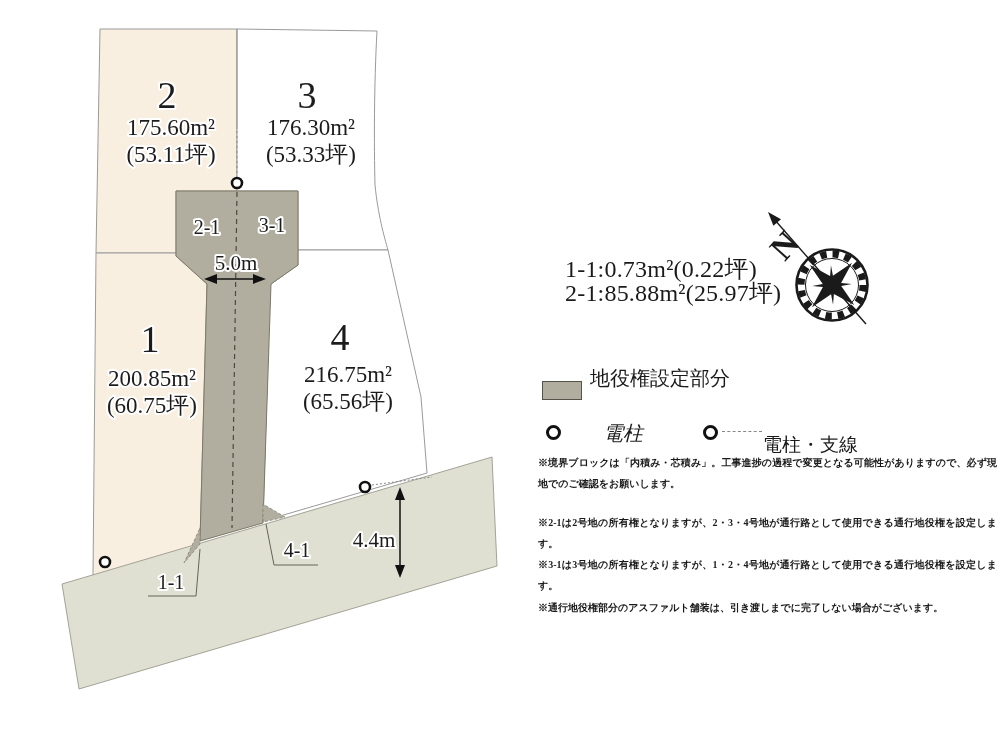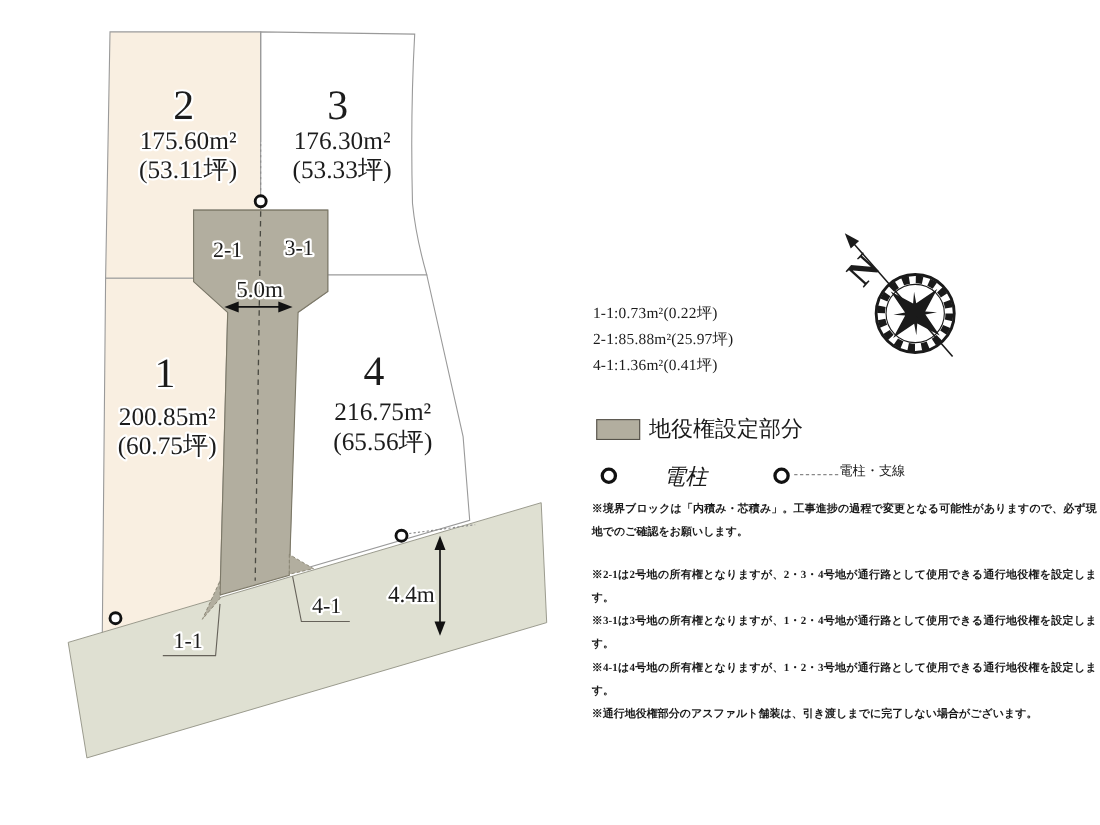--- a/index.html
+++ b/index.html
@@ -9,29 +9,29 @@
   
   text{font-family:"Liberation Serif","DejaVu Serif",serif;fill:#1c1c1c;}
   .halo{paint-order:stroke;stroke:#ffffff;stroke-width:4px;stroke-linejoin:round;}
   .num{font-size:38px;}
   .area{font-size:23px;}
   .etag{font-size:20px;}
   .dim{font-size:21px;}
   .nletter{font-size:34px;font-weight:bold;}
   
   .abs{position:absolute;}
-  .arealist{left:539px;top:258px;font-size:14px;line-height:23.5px;letter-spacing:0.2px;margin-top:16px;}
+  .arealist{left:565px;top:258px;font-size:24px;line-height:23.5px;letter-spacing:0.2px;}
   .lg-swatch{left:542px;top:381px;width:38px;height:17px;background:#b2ae9f;border:1px solid #55524a;}
-  .lg-label{left:590px;top:376px;font-size:20px;}
+  .lg-label{left:590px;top:365px;font-size:20px;}
   .pole-circle{width:9px;height:9px;border:3px solid #111;border-radius:50%;background:#fff;}
   .pc1{left:546px;top:425px;}
   .pc2{left:703px;top:425px;}
   .pole-dash{left:722px;top:431px;width:40px;border-top:1.6px dashed #888;}
   .pl1{left:603px;top:420px;font-size:20px;font-style:italic;}
-  .pl2{left:763px;top:420px;font-size:12px;}
+  .pl2{left:763px;top:432px;font-size:19px;}
   .notes{left:538px;top:452px;width:459px;font-size:10px;font-weight:bold;line-height:21.3px;text-align:justify;}
   .notes .para1{margin-bottom:17px;}
 </style>
 </head>
 <body>
 
 <div class="page">
 
   <svg width="1000" height="750" viewBox="0 0 1000 750">
 
@@ -97,33 +97,31 @@
       <path transform="rotate(-48)" d="M0,-30 L5.5,-7.5 L14,-14 L7.5,-5.5 L30,0 L7.5,5.5 L14,14 L5.5,7.5 L0,30 L-5.5,7.5 L-14,14 L-7.5,5.5 L-30,0 L-7.5,-5.5 L-14,-14 L-5.5,-7.5 Z" fill="#1a1a1a"></path>
       <line x1="-58" y1="-66" x2="34" y2="39" stroke="#1a1a1a" stroke-width="1.4"></line>
       <path d="M-64,-73 L-51,-65.8 L-58.6,-59.2 Z" fill="#1a1a1a"></path>
       <text transform="translate(-39,-32) rotate(-48)" class="nletter" text-anchor="middle">N</text>
     </g>
   </svg>
 
   <div class="abs arealist">
     <div>1-1:0.73m²(0.22坪)</div>
     <div>2-1:85.88m²(25.97坪)</div>
-    <div>4-1:1.36m²(0.41坪)</div>
   </div>
 
   <div class="abs lg-swatch"></div>
   <div class="abs lg-label">地役権設定部分</div>
 
   <div class="abs pole-circle pc1"></div>
   <div class="abs pl1">電柱</div>
   <div class="abs pole-circle pc2"></div>
   <div class="abs pole-dash"></div>
   <div class="abs pl2">電柱・支線</div>
 
   <div class="abs notes">
     <div class="para1">※境界ブロックは「内積み・芯積み」。工事進捗の過程で変更となる可能性がありますので、必ず現地でのご確認をお願いします。</div>
     <div>※2-1は2号地の所有権となりますが、2・3・4号地が通行路として使用できる通行地役権を設定します。</div>
     <div>※3-1は3号地の所有権となりますが、1・2・4号地が通行路として使用できる通行地役権を設定します。</div>
-    <div>※4-1は4号地の所有権となりますが、1・2・3号地が通行路として使用できる通行地役権を設定します。</div>
     <div>※通行地役権部分のアスファルト舗装は、引き渡しまでに完了しない場合がございます。</div>
   </div>
 
 </div>
 
 </body></html>

